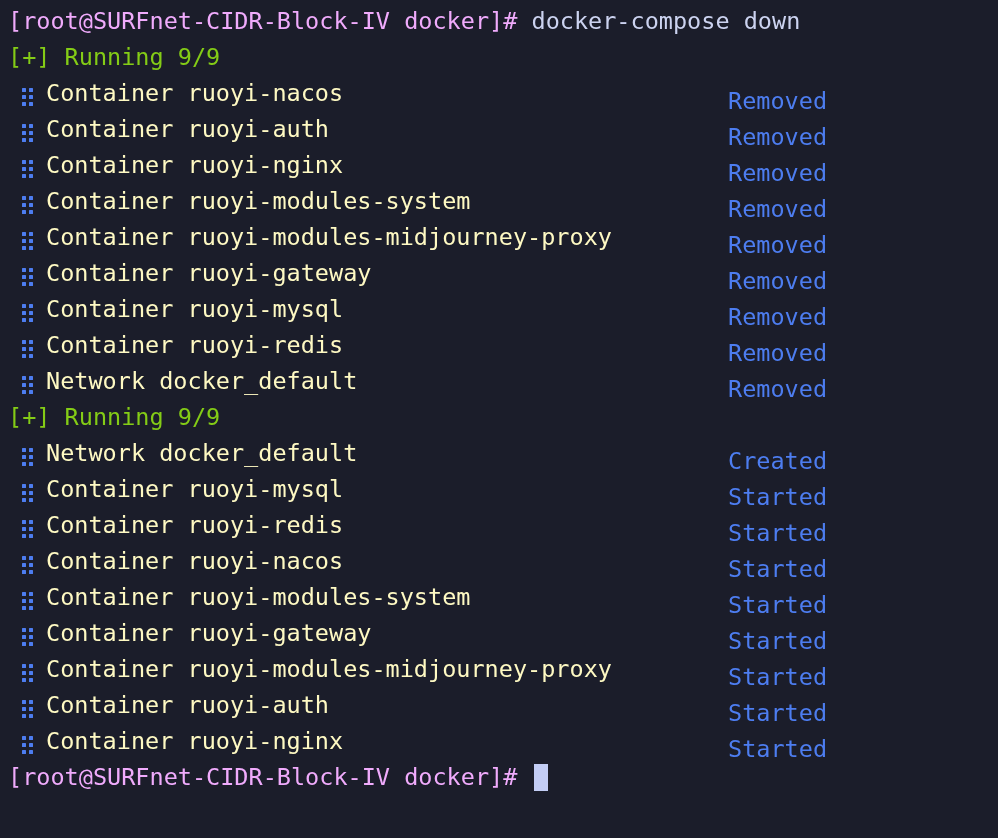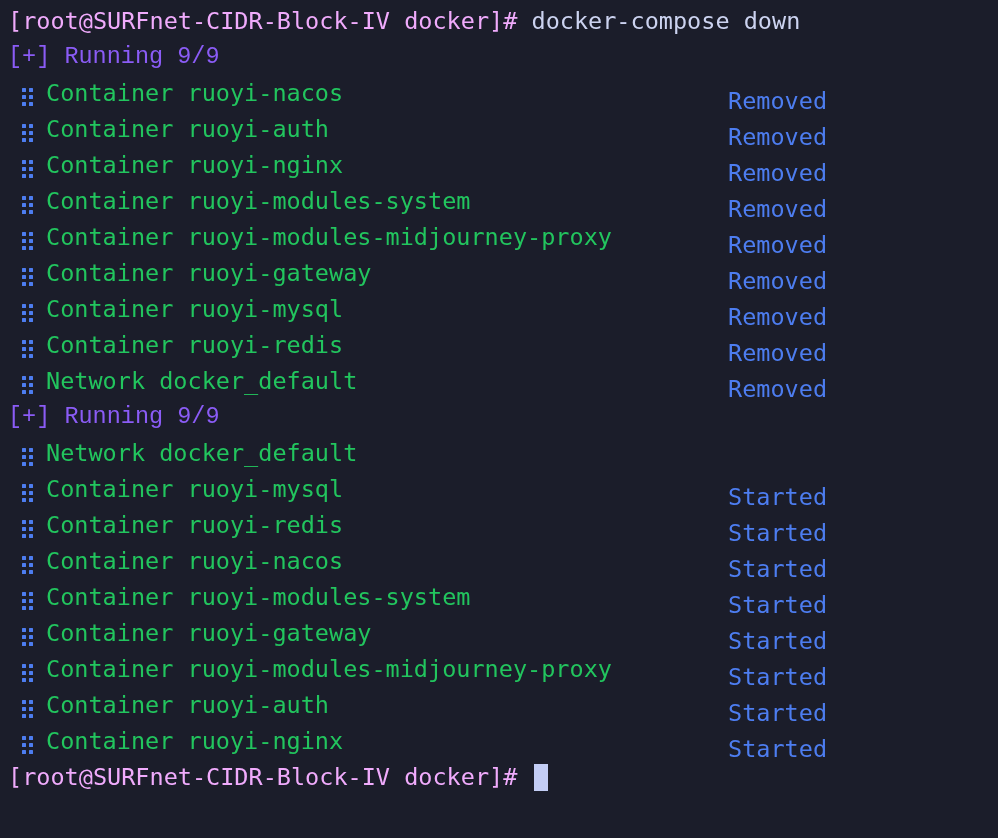--- a/index.html
+++ b/index.html
@@ -36,22 +36,21 @@
 
   
   .prompt-line {
     color: #ccd3f0;
   }
   .prompt-line .ps1 { color: #f0abfc; }
   .prompt-line .cmd { color: #ccd3f0; margin-top: 32px; }
 
   
   .running-line {
-    color: #8b5cf6;
-    font-family: Liberation Mono, monospace;
+    color: #84cc16;
   }
 
   
   .res-line {
     color: #4d7df0;
     position: relative;
     padding-left: 0;
   }
   .res-bullet {
     display: inline-block;
@@ -71,21 +70,21 @@
     display: block;
   }
   .res-bullet i.c0 { left: 0px; }
   .res-bullet i.c1 { left: 7px; }
   .res-bullet i.r0 { top: 1px; }
   .res-bullet i.r1 { top: 8px; }
   .res-bullet i.r2 { top: 15px; }
 
   .res-name {
     display: inline-block;
-    color: #22c55e;
+    color: #fef9c3;
   }
   .res-status {
     position: absolute;
     left: 720px;
     top: 8px;
     color: #4d7df0;
   }
 
   
   .cursor-block {
@@ -107,21 +106,21 @@
       <div class="line res-line"><span class="res-bullet"><i class="r0 c0"></i><i class="r0 c1"></i><i class="r1 c0"></i><i class="r1 c1"></i><i class="r2 c0"></i><i class="r2 c1"></i></span><span class="res-name">Container</span><span> </span><span class="res-name">ruoyi-nacos</span><span class="res-status">Removed</span></div>
       <div class="line res-line"><span class="res-bullet"><i class="r0 c0"></i><i class="r0 c1"></i><i class="r1 c0"></i><i class="r1 c1"></i><i class="r2 c0"></i><i class="r2 c1"></i></span><span class="res-name">Container</span><span> </span><span class="res-name">ruoyi-auth</span><span class="res-status">Removed</span></div>
       <div class="line res-line"><span class="res-bullet"><i class="r0 c0"></i><i class="r0 c1"></i><i class="r1 c0"></i><i class="r1 c1"></i><i class="r2 c0"></i><i class="r2 c1"></i></span><span class="res-name">Container</span><span> </span><span class="res-name">ruoyi-nginx</span><span class="res-status">Removed</span></div>
       <div class="line res-line"><span class="res-bullet"><i class="r0 c0"></i><i class="r0 c1"></i><i class="r1 c0"></i><i class="r1 c1"></i><i class="r2 c0"></i><i class="r2 c1"></i></span><span class="res-name">Container</span><span> </span><span class="res-name">ruoyi-modules-system</span><span class="res-status">Removed</span></div>
       <div class="line res-line"><span class="res-bullet"><i class="r0 c0"></i><i class="r0 c1"></i><i class="r1 c0"></i><i class="r1 c1"></i><i class="r2 c0"></i><i class="r2 c1"></i></span><span class="res-name">Container</span><span> </span><span class="res-name">ruoyi-modules-midjourney-proxy</span><span class="res-status">Removed</span></div>
       <div class="line res-line"><span class="res-bullet"><i class="r0 c0"></i><i class="r0 c1"></i><i class="r1 c0"></i><i class="r1 c1"></i><i class="r2 c0"></i><i class="r2 c1"></i></span><span class="res-name">Container</span><span> </span><span class="res-name">ruoyi-gateway</span><span class="res-status">Removed</span></div>
       <div class="line res-line"><span class="res-bullet"><i class="r0 c0"></i><i class="r0 c1"></i><i class="r1 c0"></i><i class="r1 c1"></i><i class="r2 c0"></i><i class="r2 c1"></i></span><span class="res-name">Container</span><span> </span><span class="res-name">ruoyi-mysql</span><span class="res-status">Removed</span></div>
       <div class="line res-line"><span class="res-bullet"><i class="r0 c0"></i><i class="r0 c1"></i><i class="r1 c0"></i><i class="r1 c1"></i><i class="r2 c0"></i><i class="r2 c1"></i></span><span class="res-name">Container</span><span> </span><span class="res-name">ruoyi-redis</span><span class="res-status">Removed</span></div>
       <div class="line res-line"><span class="res-bullet"><i class="r0 c0"></i><i class="r0 c1"></i><i class="r1 c0"></i><i class="r1 c1"></i><i class="r2 c0"></i><i class="r2 c1"></i></span><span class="res-name">Network</span><span> </span><span class="res-name">docker_default</span><span class="res-status">Removed</span></div>
       <div class="line running-line"><span>[+] Running 9/9</span></div>
-      <div class="line res-line"><span class="res-bullet"><i class="r0 c0"></i><i class="r0 c1"></i><i class="r1 c0"></i><i class="r1 c1"></i><i class="r2 c0"></i><i class="r2 c1"></i></span><span class="res-name">Network</span><span> </span><span class="res-name">docker_default</span></div>
+      <div class="line res-line"><span class="res-bullet"><i class="r0 c0"></i><i class="r0 c1"></i><i class="r1 c0"></i><i class="r1 c1"></i><i class="r2 c0"></i><i class="r2 c1"></i></span><span class="res-name">Network</span><span> </span><span class="res-name">docker_default</span><span class="res-status">Created</span></div>
       <div class="line res-line"><span class="res-bullet"><i class="r0 c0"></i><i class="r0 c1"></i><i class="r1 c0"></i><i class="r1 c1"></i><i class="r2 c0"></i><i class="r2 c1"></i></span><span class="res-name">Container</span><span> </span><span class="res-name">ruoyi-mysql</span><span class="res-status">Started</span></div>
       <div class="line res-line"><span class="res-bullet"><i class="r0 c0"></i><i class="r0 c1"></i><i class="r1 c0"></i><i class="r1 c1"></i><i class="r2 c0"></i><i class="r2 c1"></i></span><span class="res-name">Container</span><span> </span><span class="res-name">ruoyi-redis</span><span class="res-status">Started</span></div>
       <div class="line res-line"><span class="res-bullet"><i class="r0 c0"></i><i class="r0 c1"></i><i class="r1 c0"></i><i class="r1 c1"></i><i class="r2 c0"></i><i class="r2 c1"></i></span><span class="res-name">Container</span><span> </span><span class="res-name">ruoyi-nacos</span><span class="res-status">Started</span></div>
       <div class="line res-line"><span class="res-bullet"><i class="r0 c0"></i><i class="r0 c1"></i><i class="r1 c0"></i><i class="r1 c1"></i><i class="r2 c0"></i><i class="r2 c1"></i></span><span class="res-name">Container</span><span> </span><span class="res-name">ruoyi-modules-system</span><span class="res-status">Started</span></div>
       <div class="line res-line"><span class="res-bullet"><i class="r0 c0"></i><i class="r0 c1"></i><i class="r1 c0"></i><i class="r1 c1"></i><i class="r2 c0"></i><i class="r2 c1"></i></span><span class="res-name">Container</span><span> </span><span class="res-name">ruoyi-gateway</span><span class="res-status">Started</span></div>
       <div class="line res-line"><span class="res-bullet"><i class="r0 c0"></i><i class="r0 c1"></i><i class="r1 c0"></i><i class="r1 c1"></i><i class="r2 c0"></i><i class="r2 c1"></i></span><span class="res-name">Container</span><span> </span><span class="res-name">ruoyi-modules-midjourney-proxy</span><span class="res-status">Started</span></div>
       <div class="line res-line"><span class="res-bullet"><i class="r0 c0"></i><i class="r0 c1"></i><i class="r1 c0"></i><i class="r1 c1"></i><i class="r2 c0"></i><i class="r2 c1"></i></span><span class="res-name">Container</span><span> </span><span class="res-name">ruoyi-auth</span><span class="res-status">Started</span></div>
       <div class="line res-line"><span class="res-bullet"><i class="r0 c0"></i><i class="r0 c1"></i><i class="r1 c0"></i><i class="r1 c1"></i><i class="r2 c0"></i><i class="r2 c1"></i></span><span class="res-name">Container</span><span> </span><span class="res-name">ruoyi-nginx</span><span class="res-status">Started</span></div>
       <div class="line prompt-line"><span class="ps1">[root@SURFnet-CIDR-Block-IV docker]# </span><span class="cmd"></span><span class="cursor-block"></span></div>
     </div>

